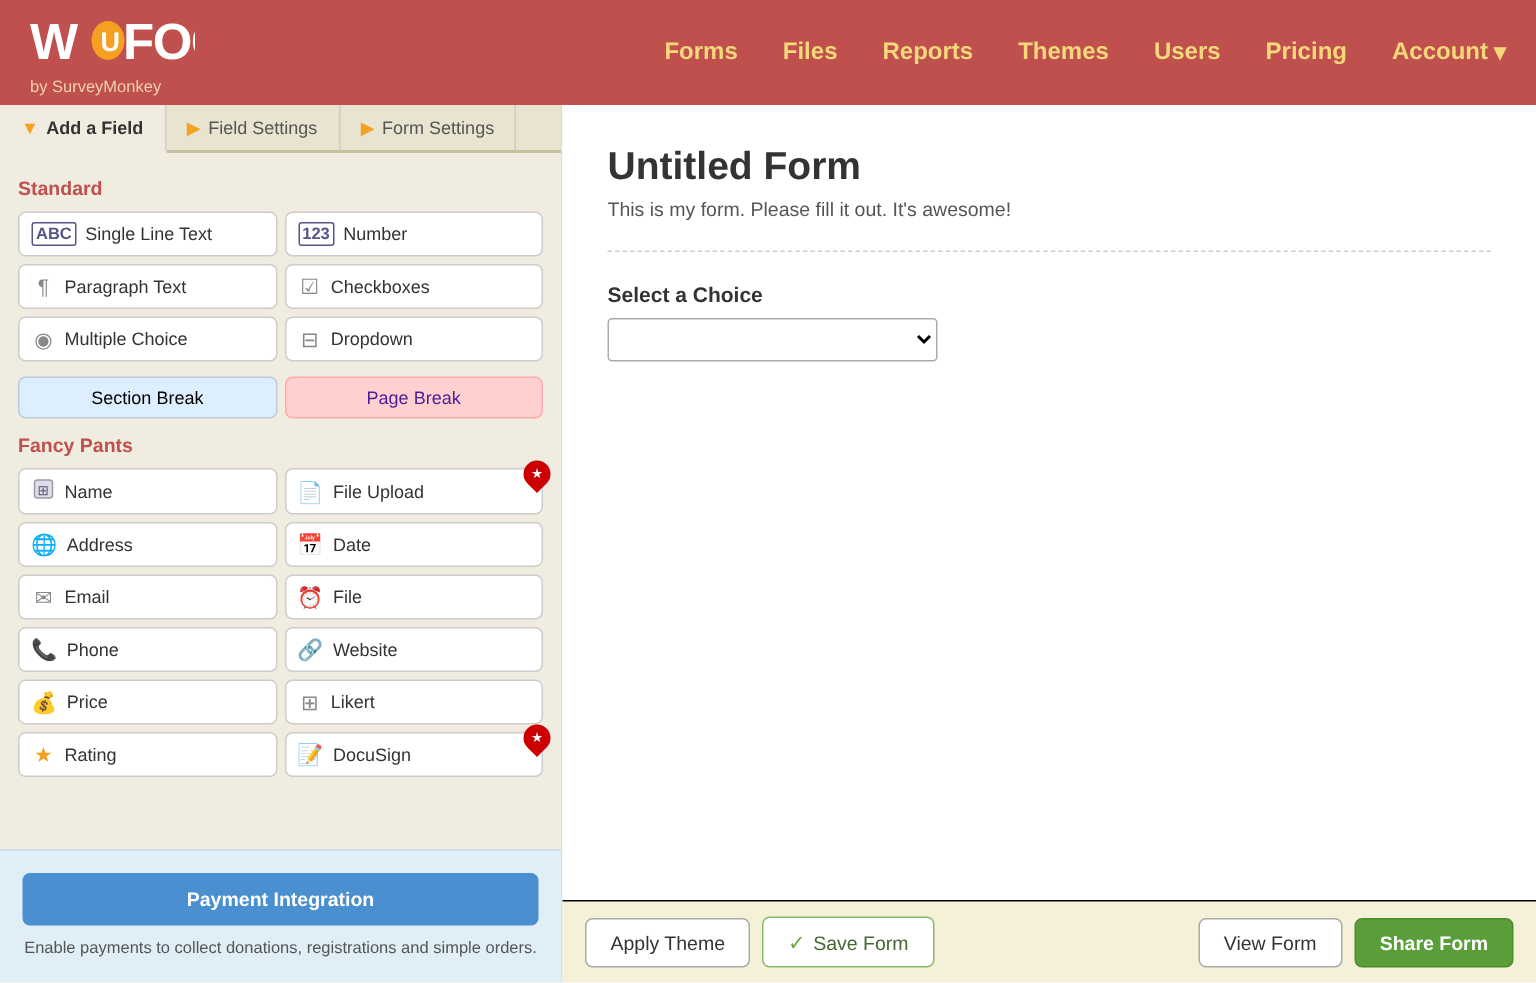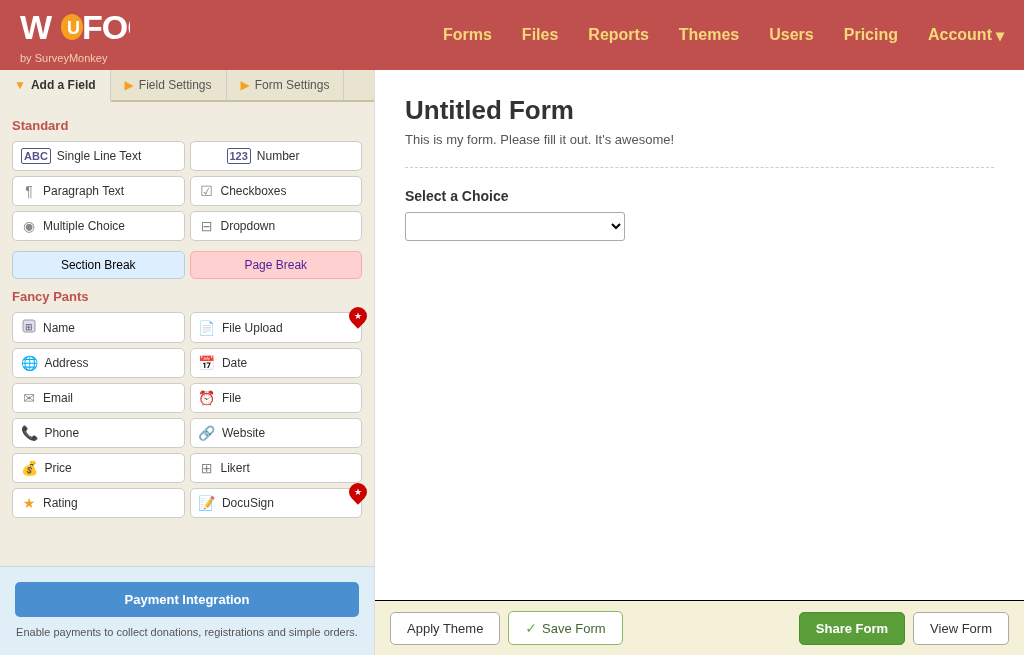--- a/index.html
+++ b/index.html
@@ -340,21 +340,21 @@
 
     <div id="field-list">
 
       <div class="section-title">Standard</div>
       <div class="field-grid">
         <button class="field-btn">
           <span class="field-btn-icon" style="font-size:11px;font-weight:bold;color:#558;border:1px solid #558;padding:1px 2px;border-radius:2px;">ABC</span>
           <span>Single Line Text</span>
         </button>
         <button class="field-btn">
-          <span class="field-btn-icon" style="font-size:11px;font-weight:bold;color:#558;border:1px solid #558;padding:1px 2px;border-radius:2px;margin-left:28px;">123</span>
+          <span class="field-btn-icon" style="font-size:11px;font-weight:bold;color:#558;border:1px solid #558;padding:1px 2px;border-radius:2px;">123</span>
           <span>Number</span>
         </button>
         <button class="field-btn">
           <span class="field-btn-icon">¶</span>
           <span>Paragraph Text</span>
         </button>
         <button class="field-btn">
           <span class="field-btn-icon">☑</span>
           <span>Checkboxes</span>
         </button>
@@ -469,19 +469,19 @@
       </select>
     </div>
 
     <div id="bottom-toolbar">
       <button class="toolbar-btn" id="apply-theme-btn">Apply Theme</button>
       <button class="toolbar-btn" id="save-form-btn">
         <span class="checkmark">✓</span>
         <span>Save Form</span>
       </button>
       <div id="toolbar-spacer"></div>
+      <button class="toolbar-btn" id="view-form-btn">View Form</button>
       <button class="toolbar-btn" id="share-form-btn">Share Form</button>
-      <button class="toolbar-btn" id="view-form-btn">View Form</button>
     </div>
 
   </div>
 
 </div>
 
 </body></html>

